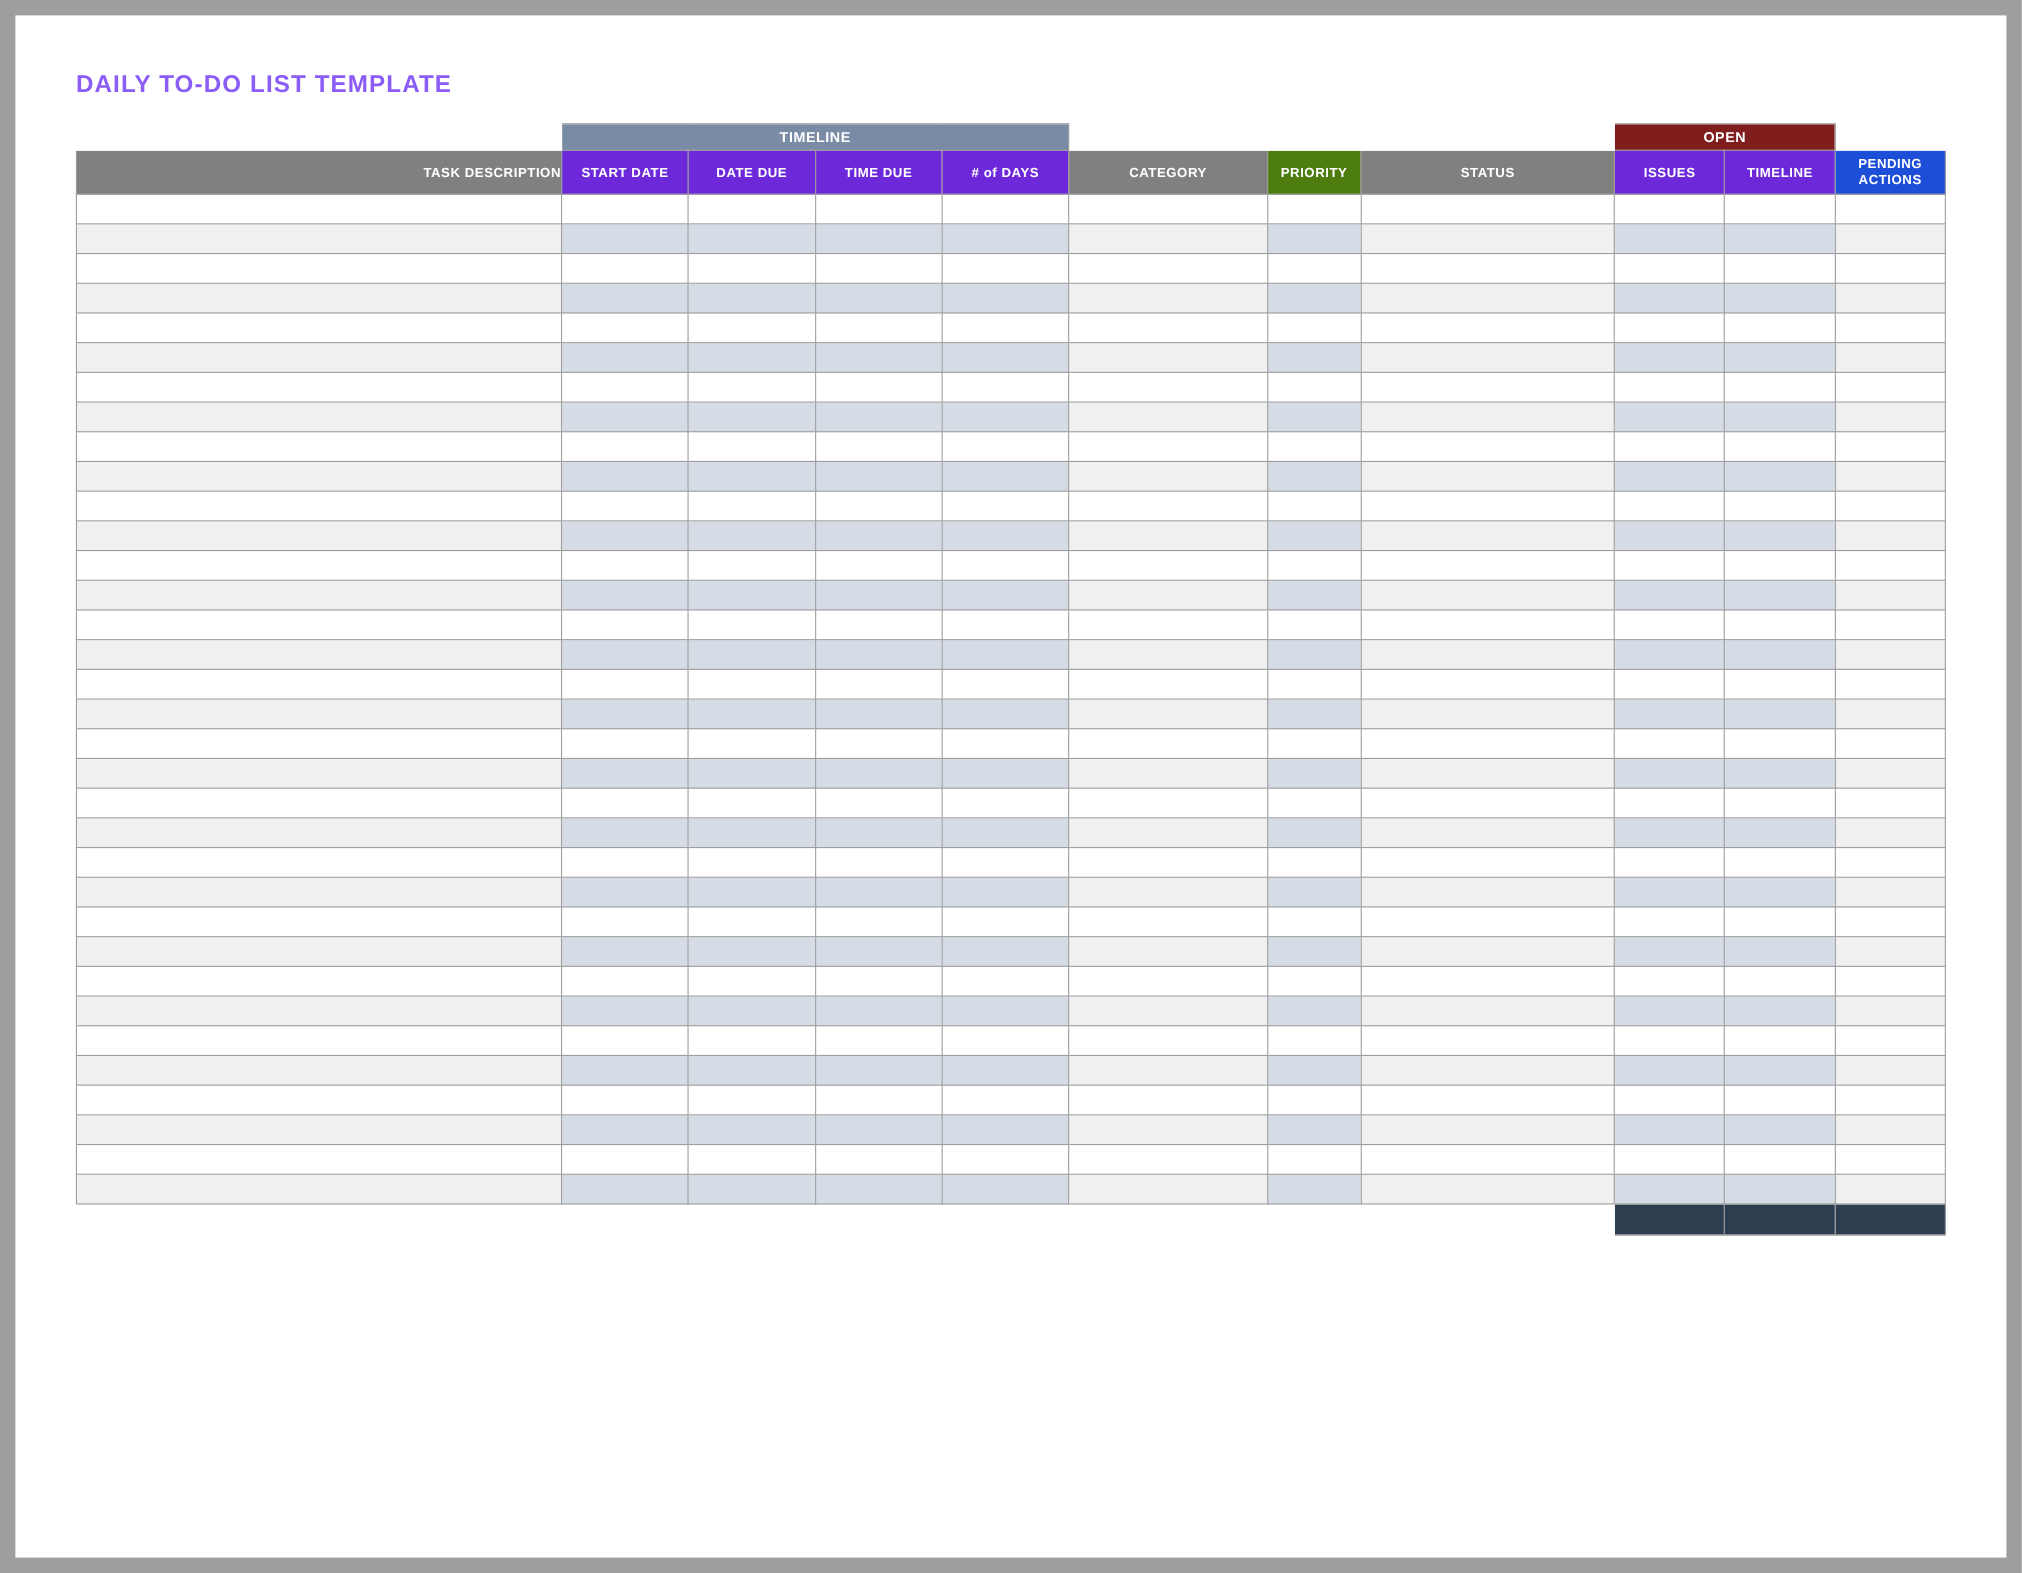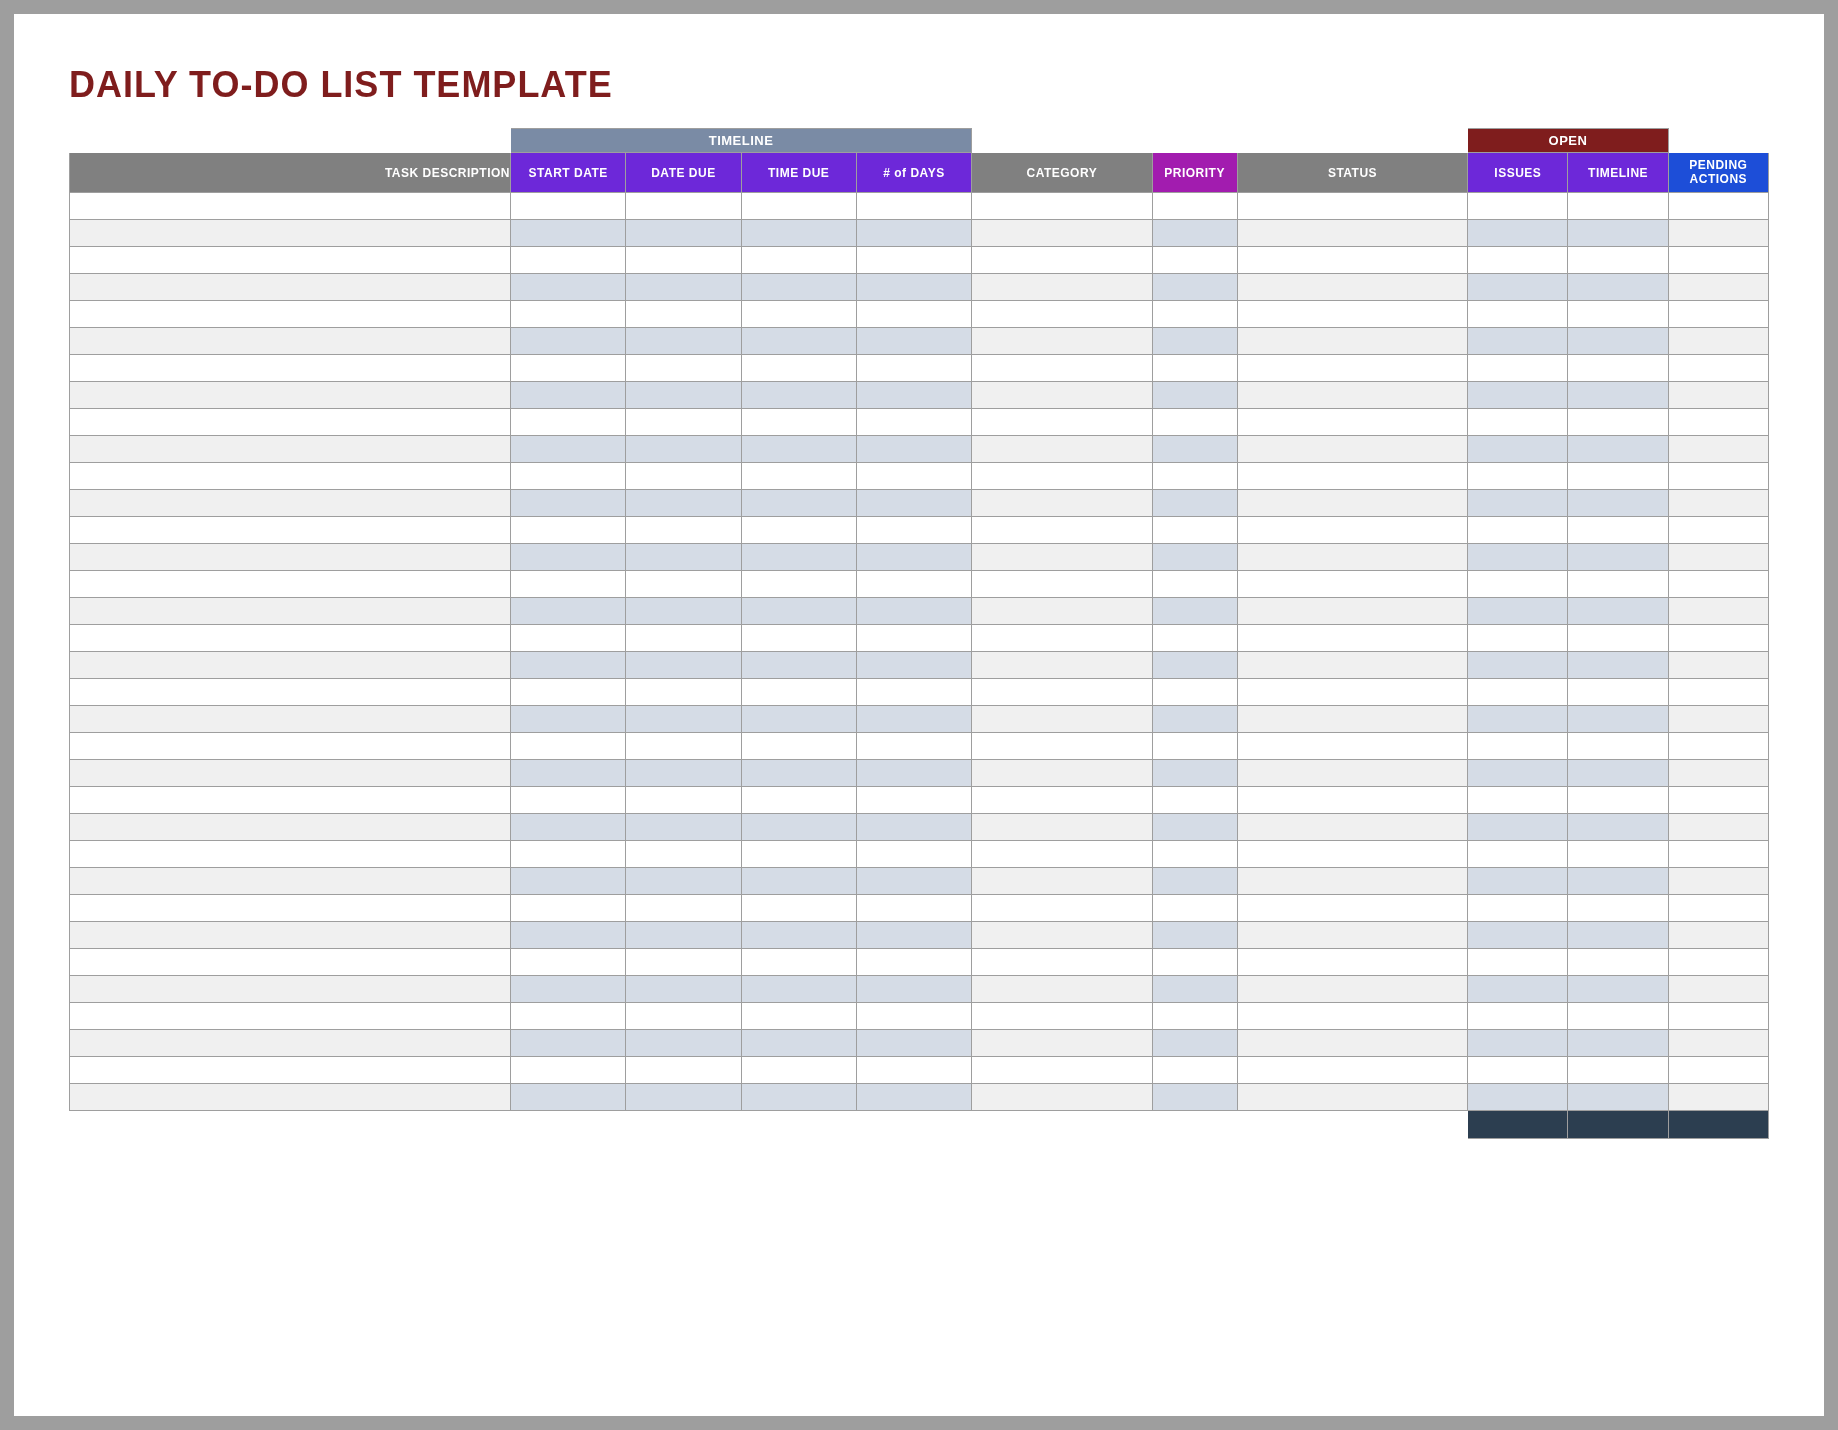--- a/index.html
+++ b/index.html
@@ -10,22 +10,22 @@
     width: 1838px;
     height: 1430px;
   }
   .page {
     background: #ffffff;
     width: 100%;
     height: 100%;
     padding: 50px 55px 40px 55px;
   }
   .title {
-    color: #7f1d1d;
-    font-size: 36px;
+    color: #8b5cf6;
+    font-size: 22px;
     font-weight: 700;
     letter-spacing: 1px;
     margin-bottom: 22px;
   }
   table {
     border-collapse: collapse;
     width: 100%;
     table-layout: fixed;
     font-size: 13px;
   }
@@ -68,21 +68,21 @@
 
   
   tr.col-row th {
     height: 40px;
     font-size: 12px;
     letter-spacing: 0.5px;
   }
   tr.col-row th.desc-head   { background: #808080; text-align: right; }
   tr.col-row th.blue-head   { background: #6d28d9; }
   tr.col-row th.gray-head   { background: #808080; }
-  tr.col-row th.dark-head   { background: #a21caf; }
+  tr.col-row th.dark-head   { background: #4d7c0f; }
   tr.col-row th.pending-head{
     background: #1d4ed8;
     line-height: 1.15;
     white-space: normal;
   }
 
   
   tr.body-row td {
     height: 27px;
     font-weight: 400;

